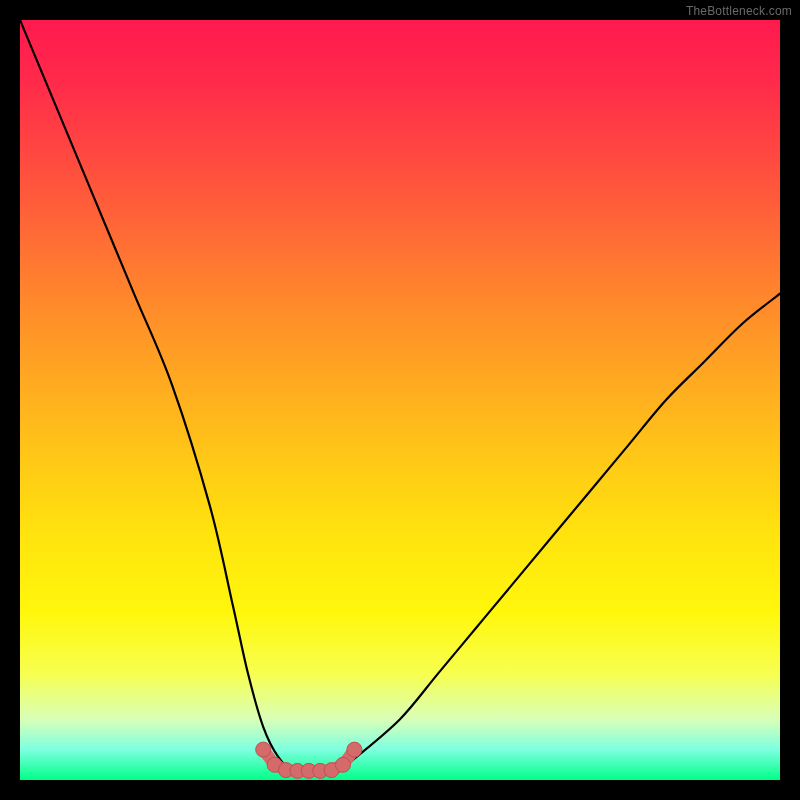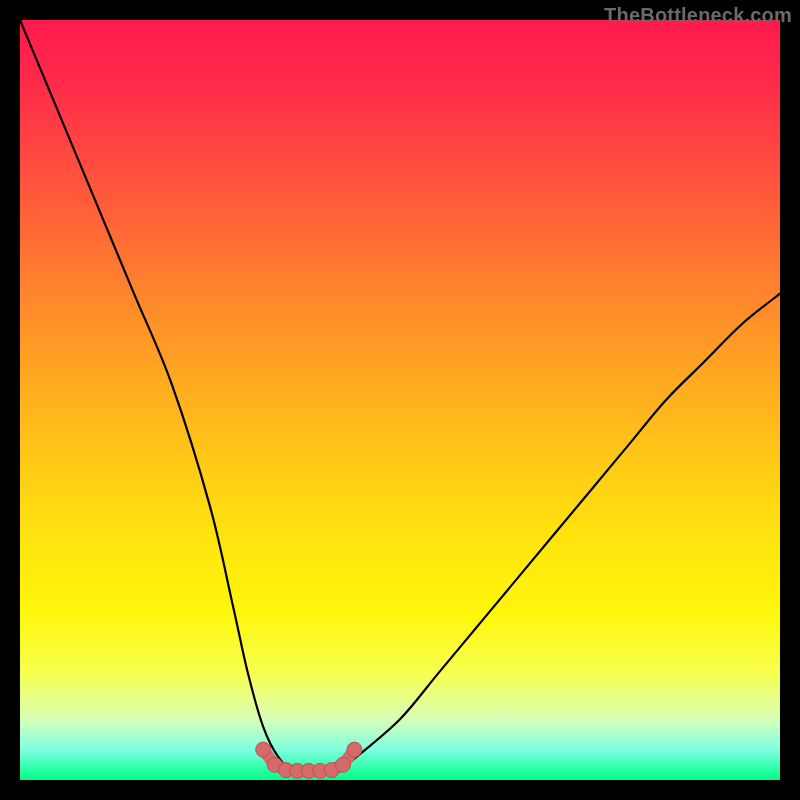--- a/index.html
+++ b/index.html
@@ -49,23 +49,23 @@
     position: absolute;
     inset: 0;
     width: 100%;
     height: 100%;
   }
   .watermark {
     position: absolute;
     top: 4px;
     right: 8px;
     color: #6a6a6a;
-    font-size: 20px;
+    font-size: 12px;
     letter-spacing: 0.2px;
-    font-weight: 700;
+    font-weight: 400;
     user-select: none;
   }
 </style>
 </head>
 <body>
 
 <div class="frame">
   <div class="plot">
     <div class="gradient"></div>
     <svg class="curve" viewBox="0 0 760 760" preserveAspectRatio="none">

